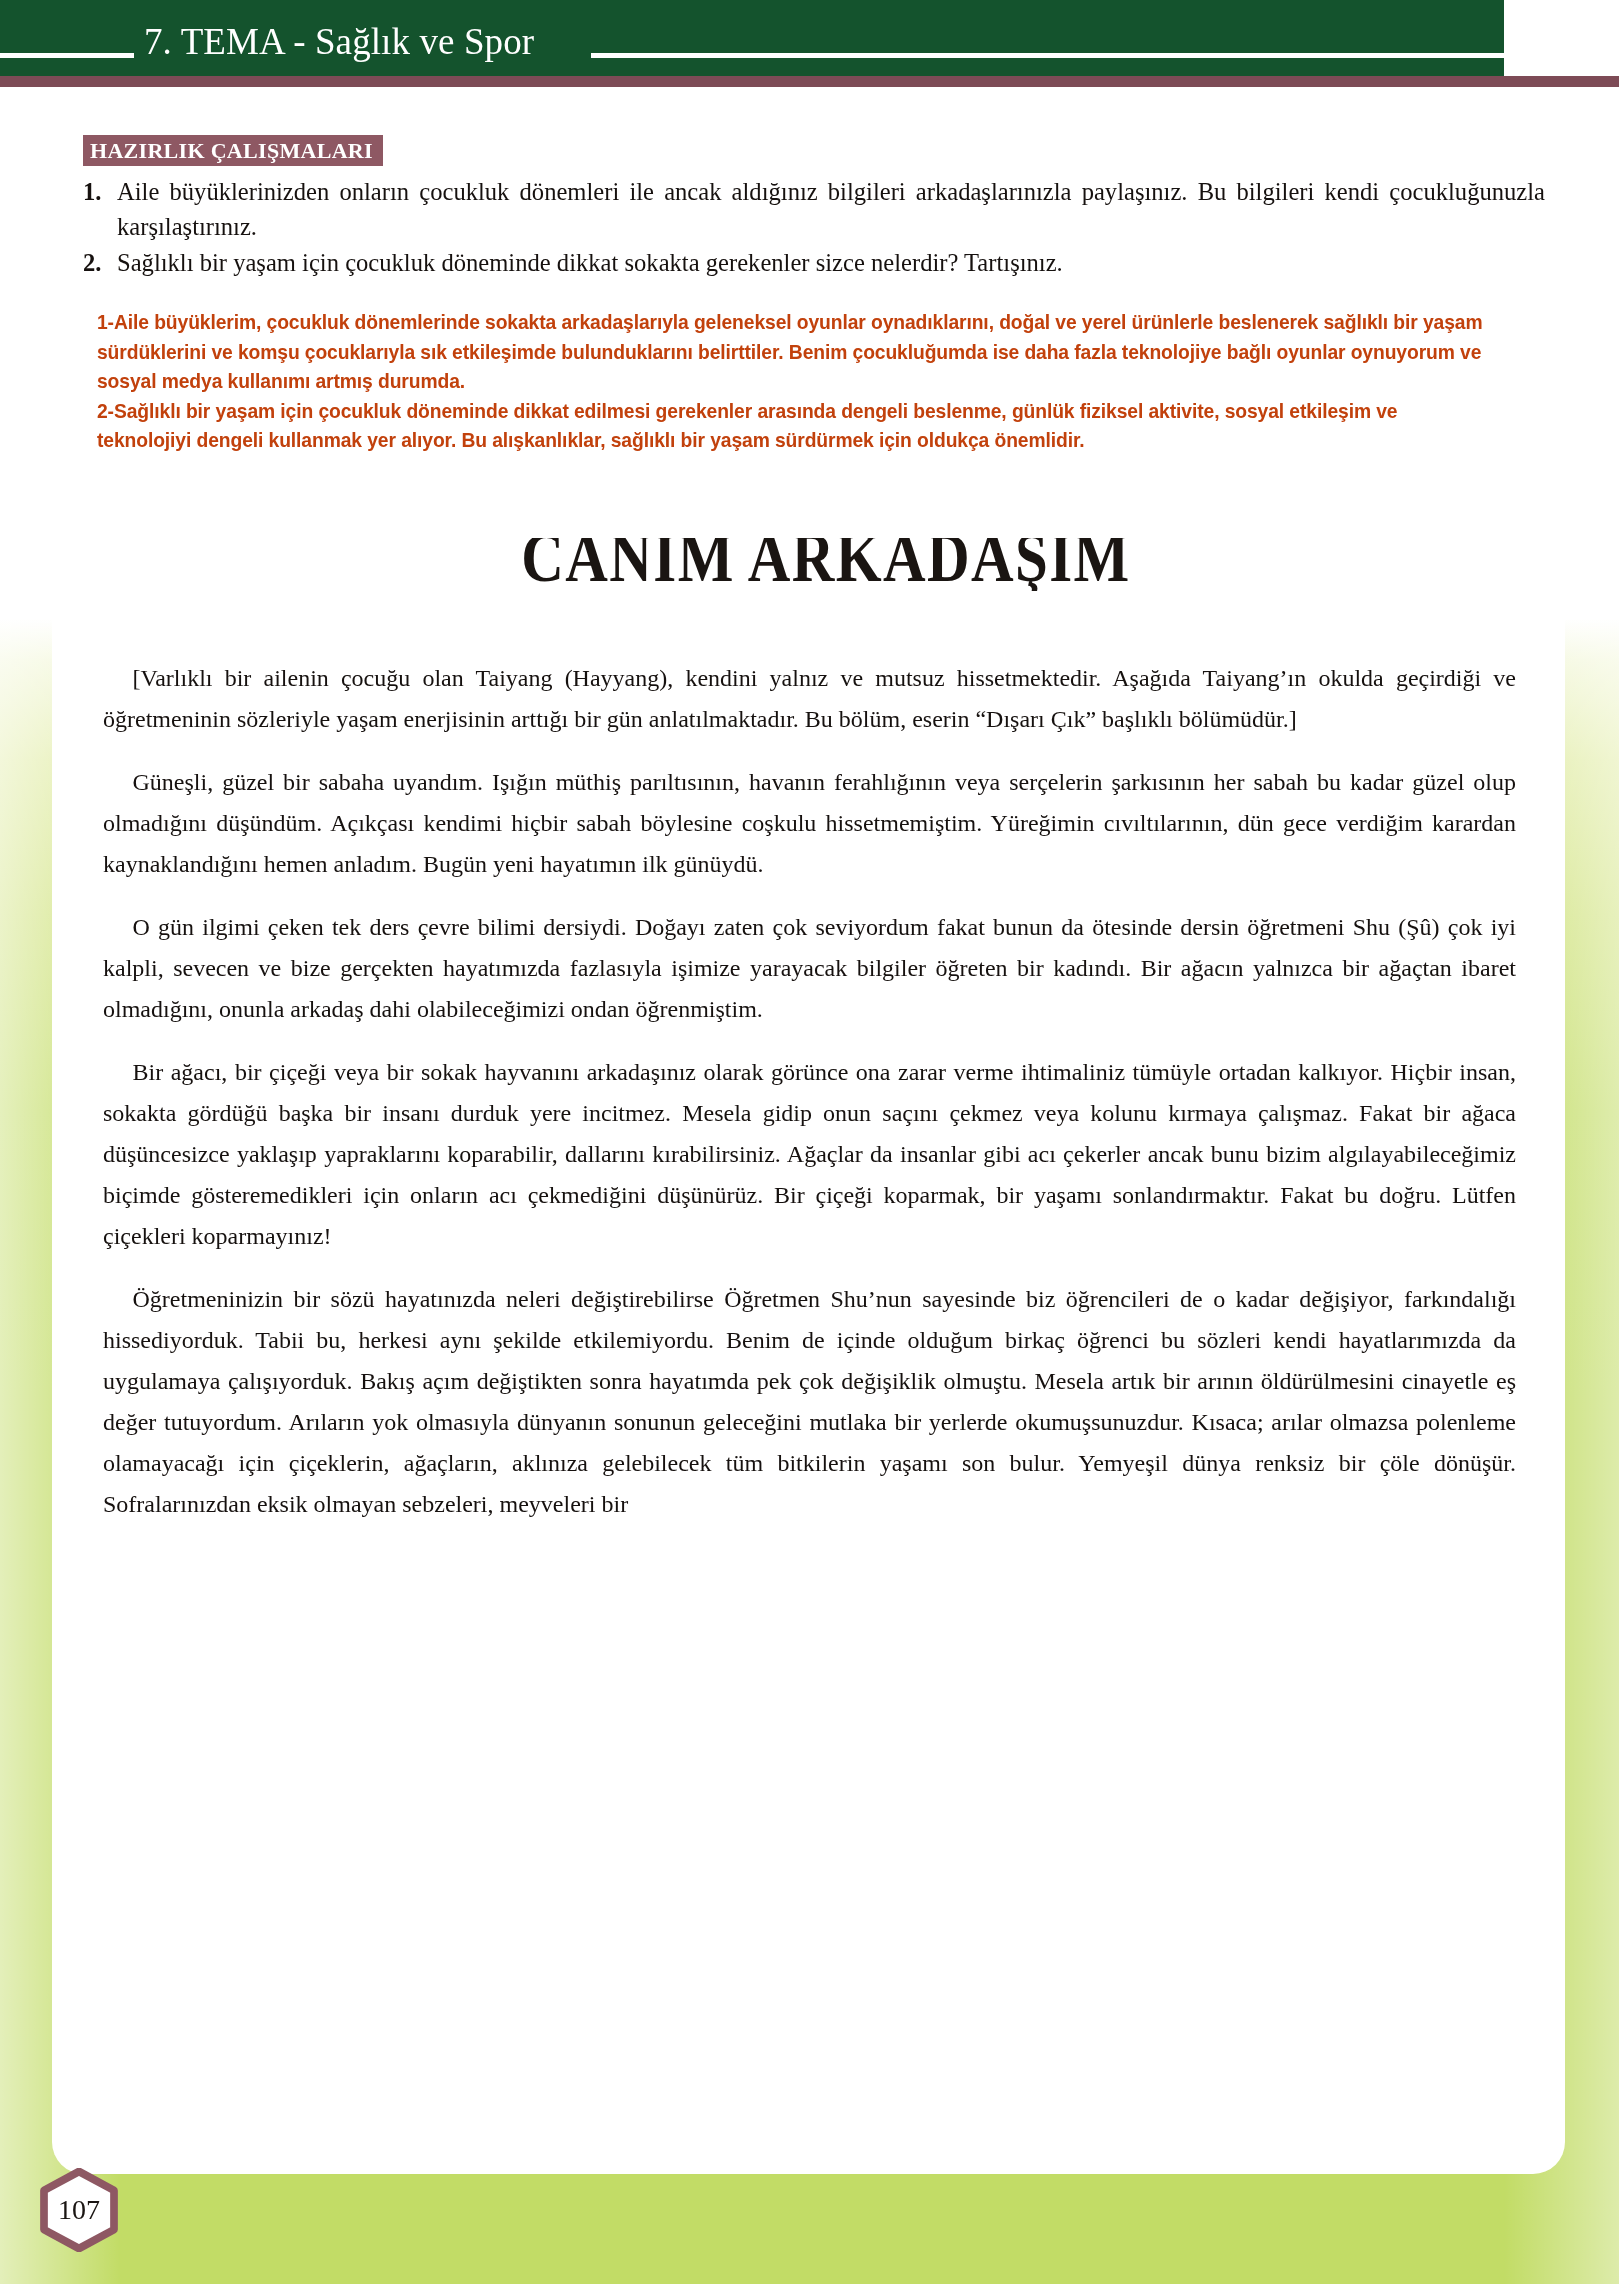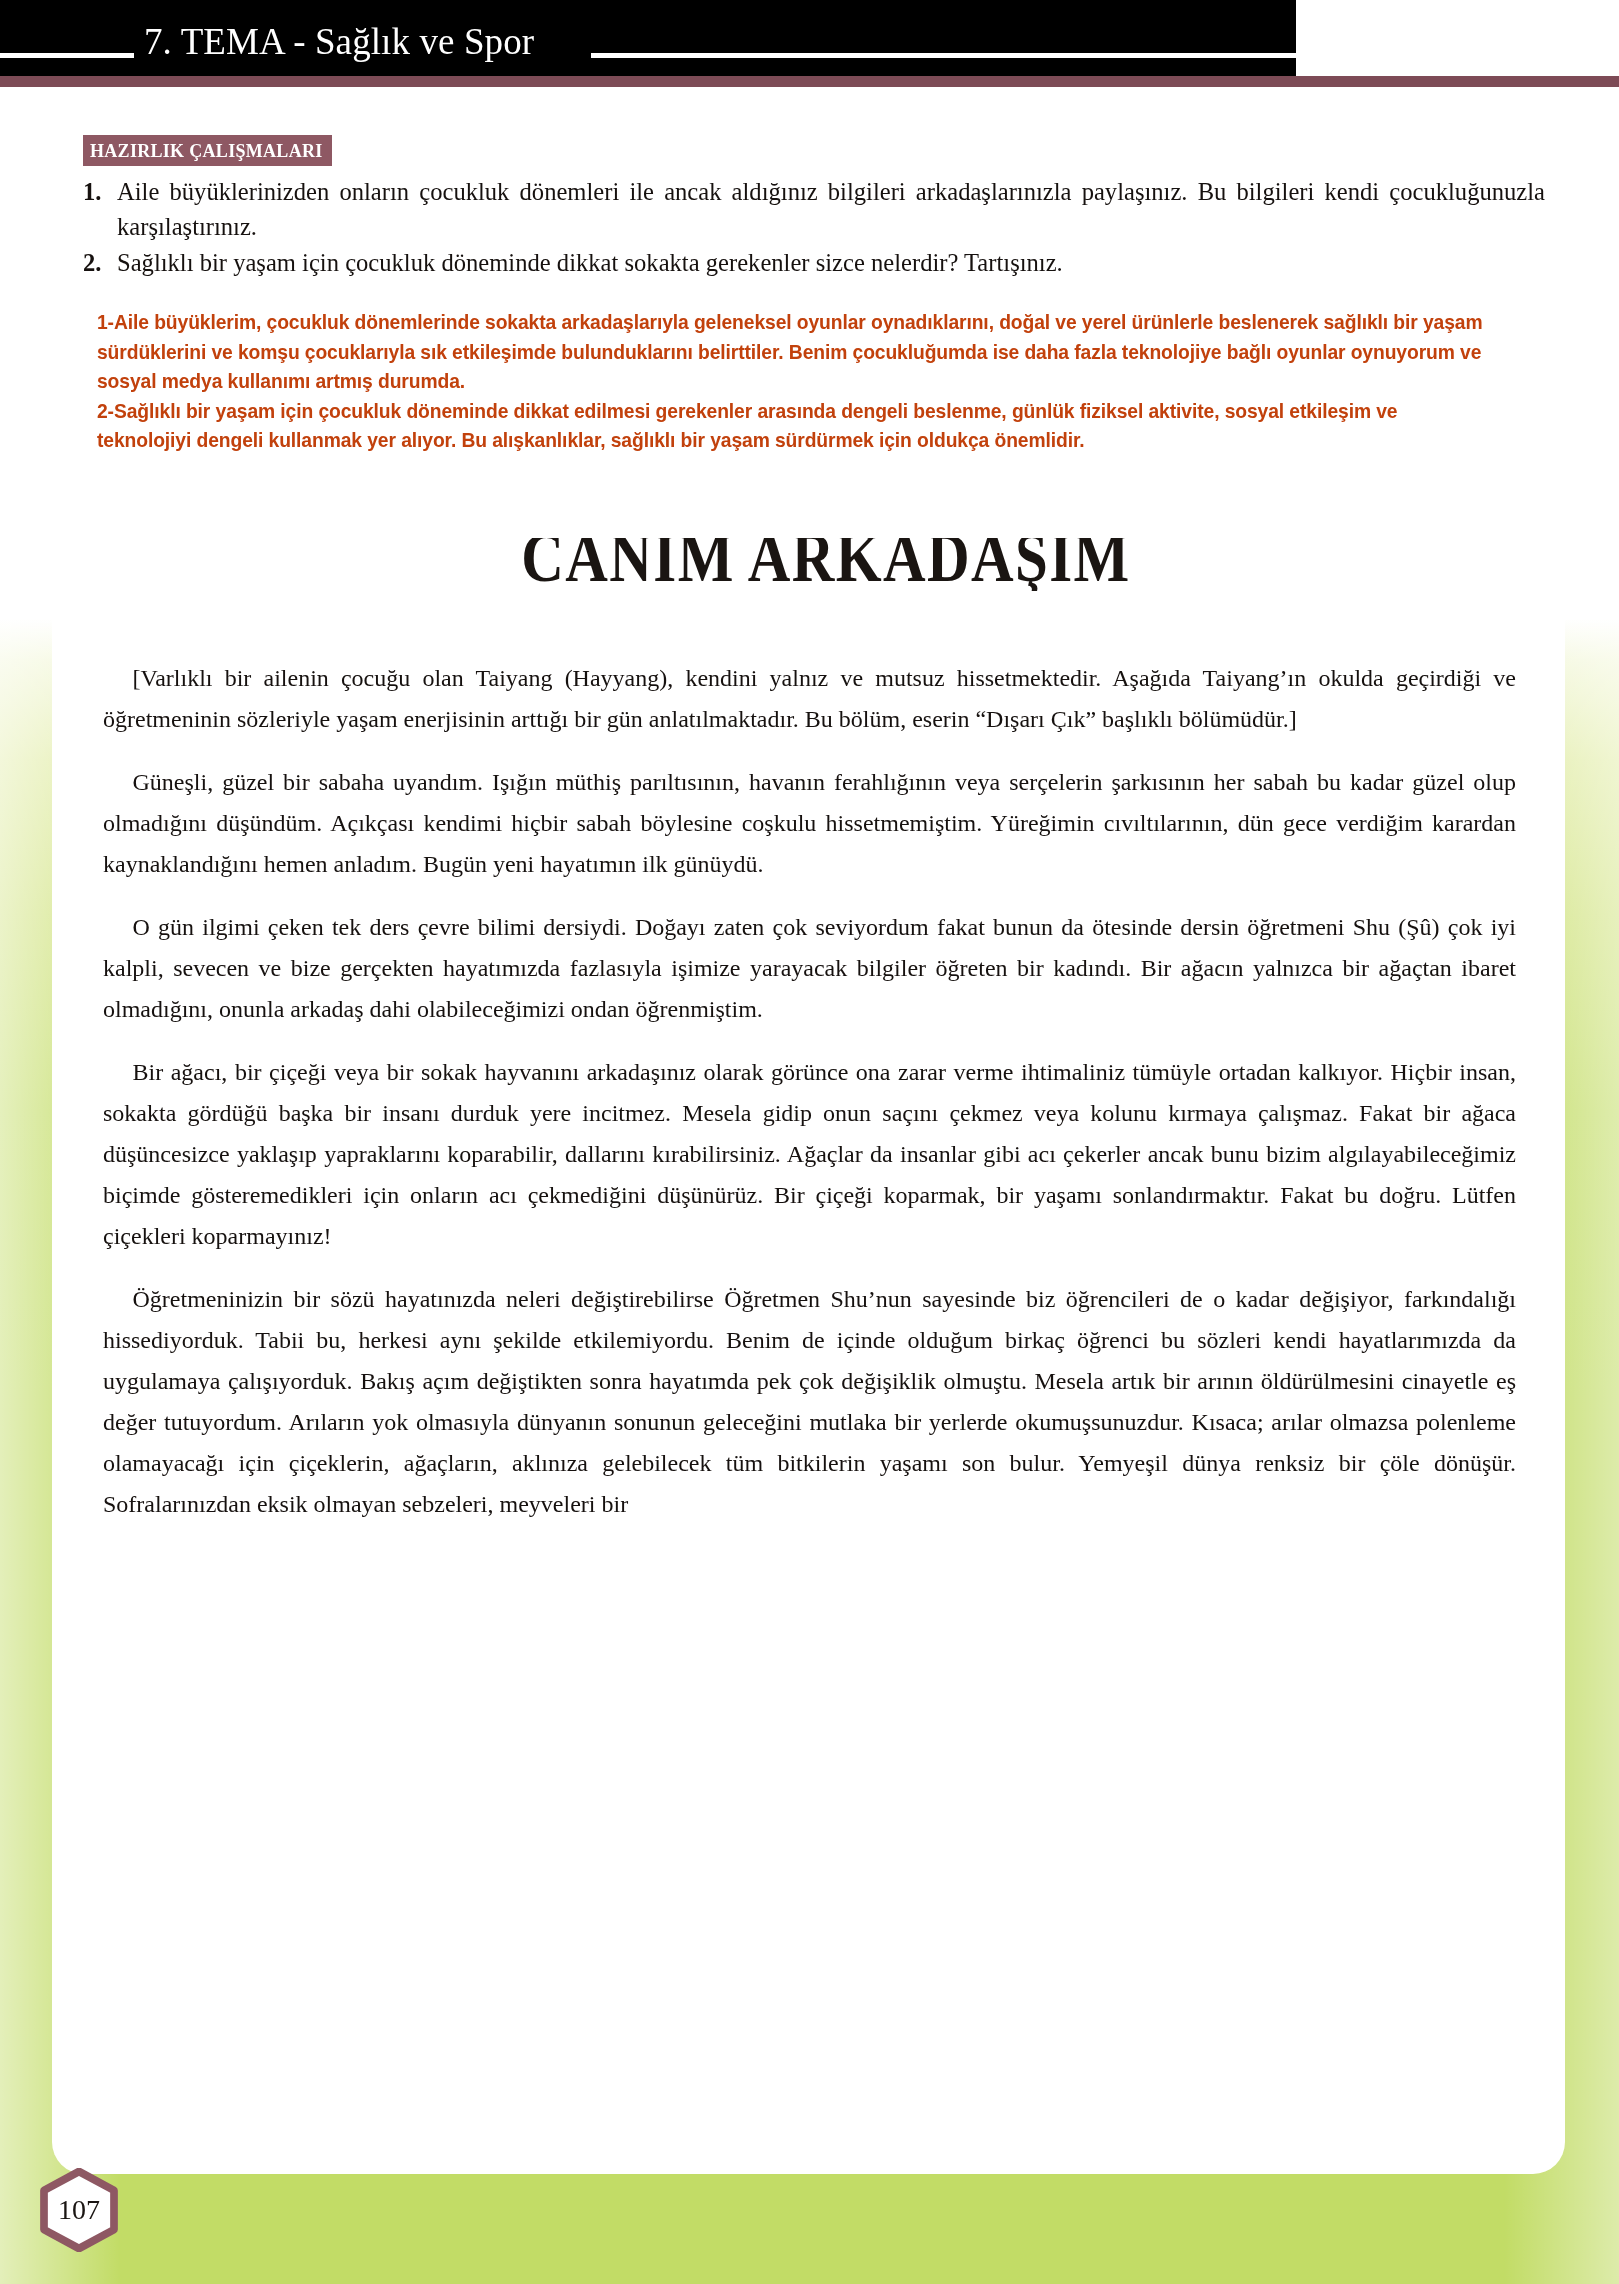--- a/index.html
+++ b/index.html
@@ -54,23 +54,23 @@
         rgba(255,255,255,0.0) 1504px,
         rgba(255,255,255,0.45) 1620px);
     pointer-events: none;
   }
 
   
   .header-band {
     position: absolute;
     left: 0;
     top: 0;
-    width: 1296px;
+    width: 1504px;
     height: 76px;
-    background: #000000;
+    background: #14532d;
   }
   .header-band-shadow {
     position: absolute;
     left: 0;
     top: 76px;
     width: 1620px;
     height: 11.2px;
     background: #7d4b56;
   }
   .header-rule-left {
@@ -107,21 +107,21 @@
   .prep-label {
     position: absolute;
     left: 83px;
     top: 135px;
     height: 31px;
     padding: 0 9.8px 0 7px;
     background: #8e5863;
     color: #ffffff;
     font-family: "Liberation Serif", "DejaVu Serif", serif;
     font-weight: bold;
-    font-size: 18px;
+    font-size: 22px;
     line-height: 32px;
     letter-spacing: 0.3px;
     white-space: nowrap;
     box-sizing: border-box;
   }
 
   
   .questions {
     position: absolute;
     left: 83px;

